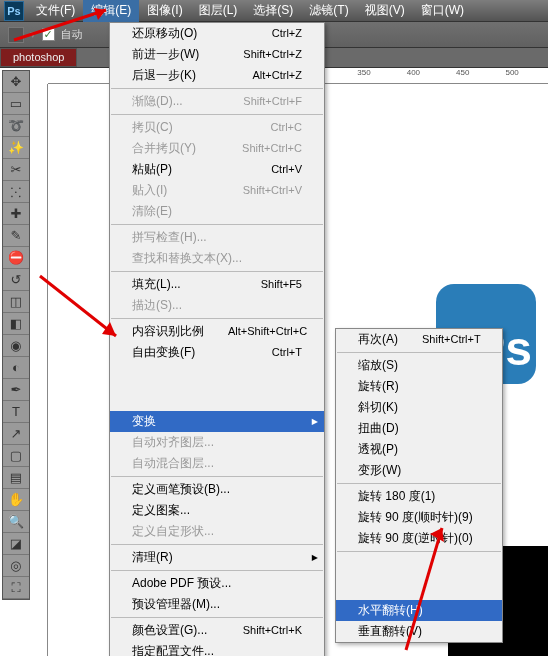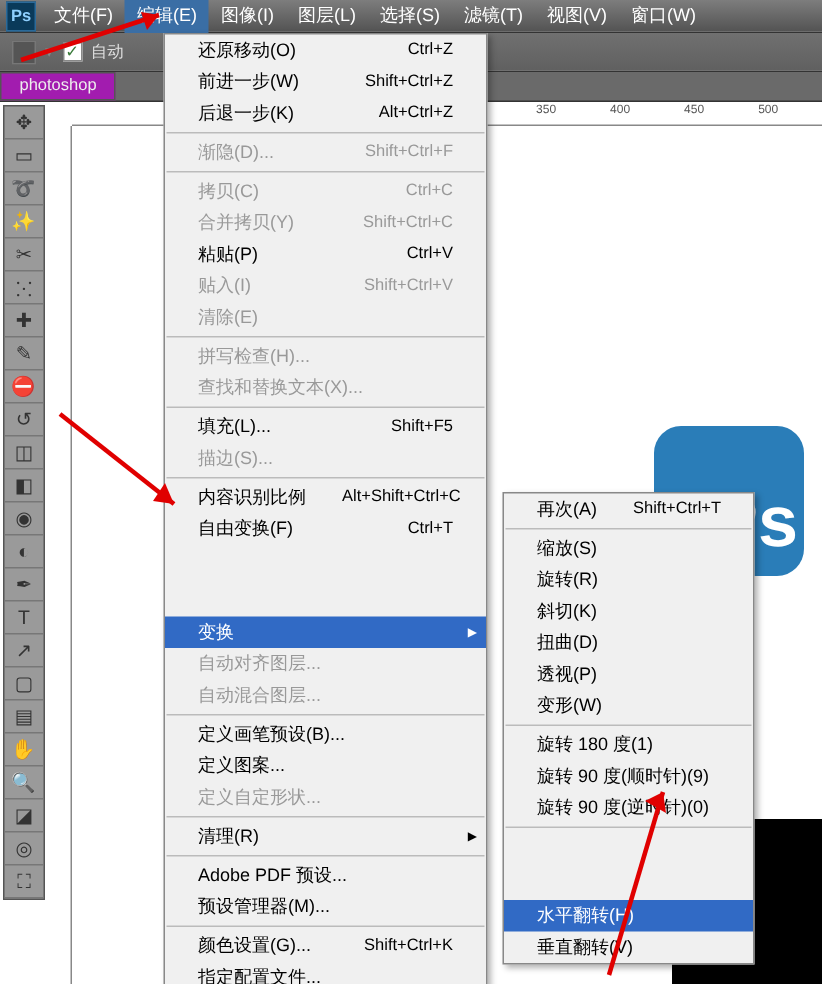--- a/index.html
+++ b/index.html
@@ -54,21 +54,21 @@
     display: inline-flex; align-items: center; justify-content: center;
     color: #3a7a3a; font-size: 11px;
   }
   .tabstrip {
     height: 20px;
     background: #6a6a6a;
     display: flex;
     border-bottom: 1px solid #333;
   }
   .doc-tab {
-    background: #a21caf;
+    background: #7f1d1d;
     border: 1px solid #555;
     padding: 2px 12px;
     font-size: 11px;
     color: #eee;
   }
   .toolbox {
     position: absolute;
     top: 70px; left: 2px;
     width: 28px;
     background: #9a9a9a;

